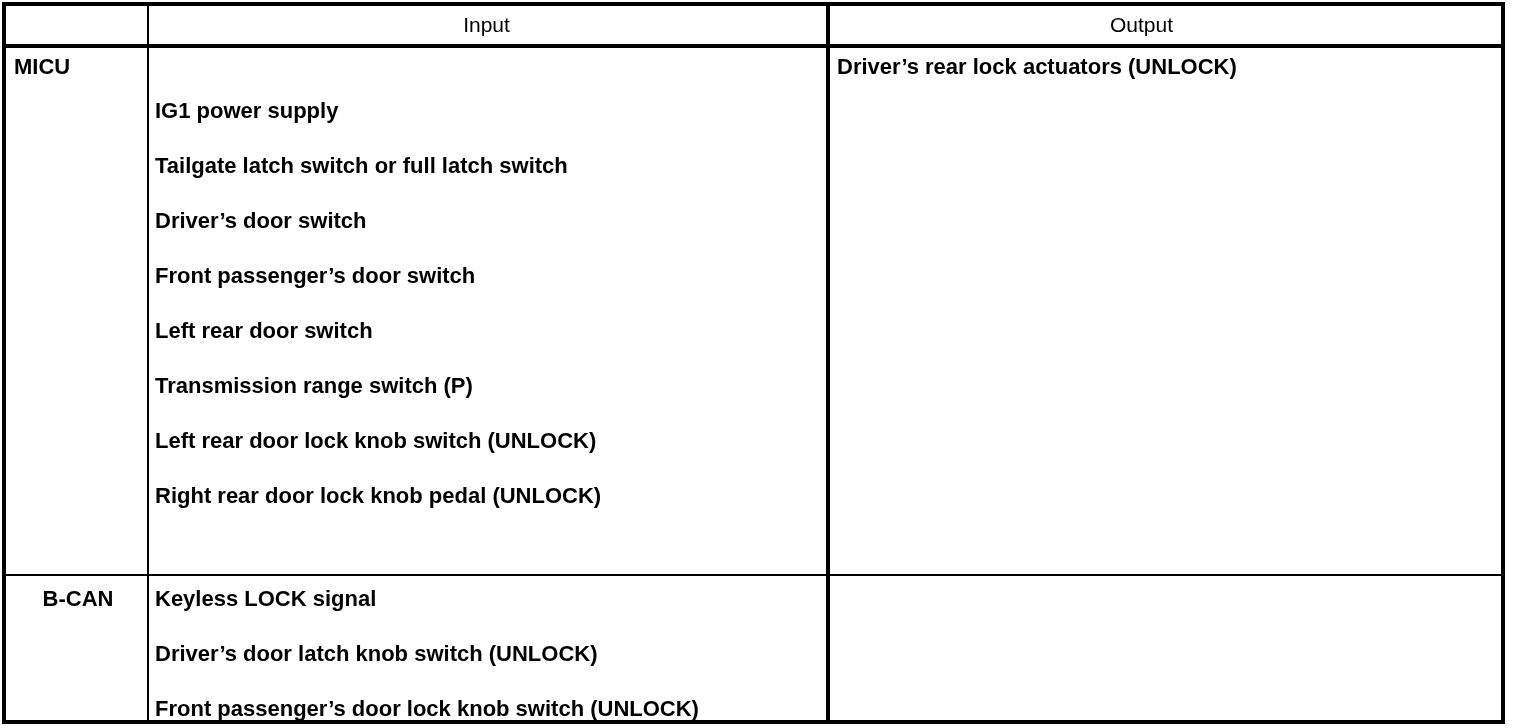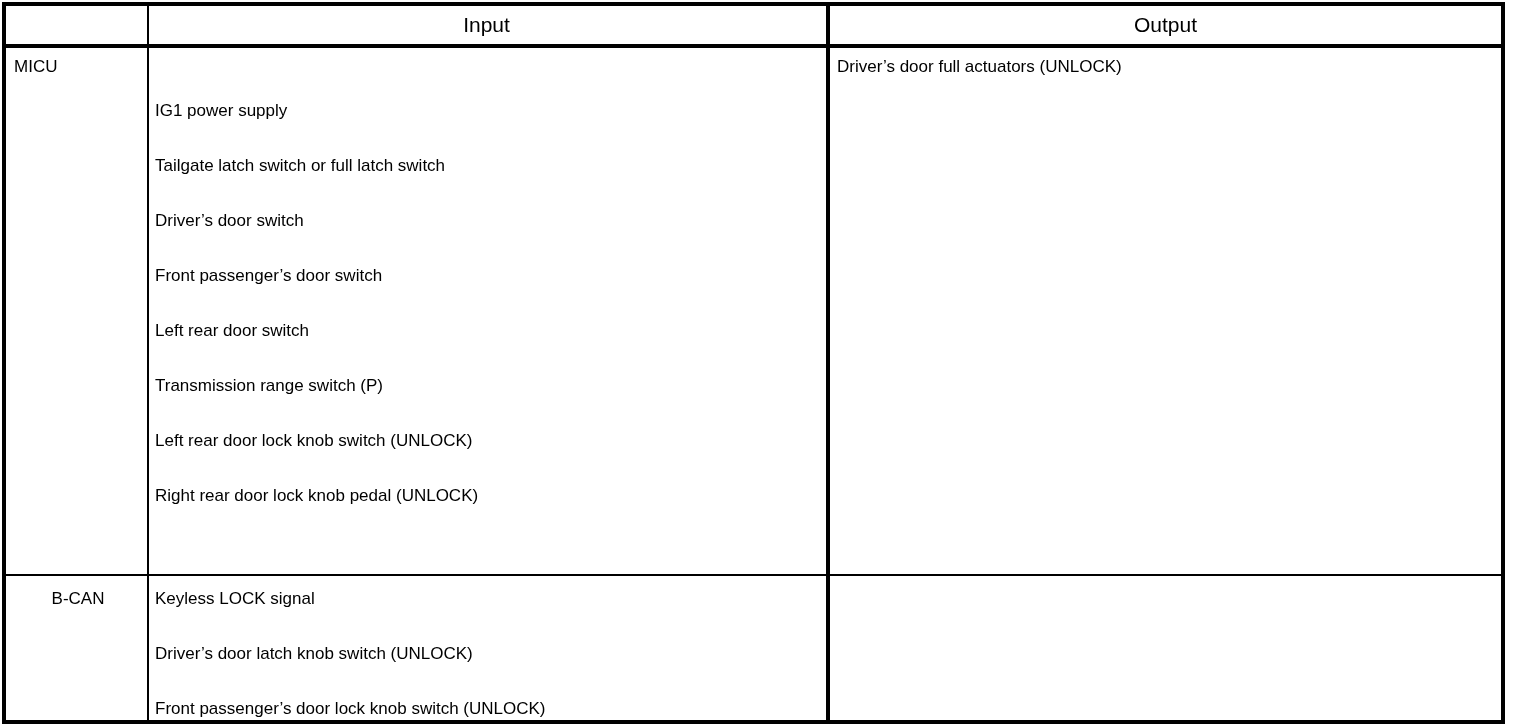--- a/index.html
+++ b/index.html
@@ -52,21 +52,21 @@
   .hdr-cell {
     position: absolute;
     top: 0;
     height: 38px;
     line-height: 38px;
     text-align: center;
     font-size: 21px;
     white-space: nowrap;
   }
   .hdr-input  { left: 141px;  width: 679px; }
-  .hdr-output { left: 824px;  width: 671px; }
+  .hdr-output { left: 800px;  width: 671px; }
 
   
   .vrule-a {
     position: absolute;
     left: 141px;
     top: 0;
     bottom: 0;
     width: 2px;
     background: #000;
   }
@@ -85,22 +85,23 @@
     left: 0;
     right: 0;
     height: 2px;
     background: #000;
   }
   .hrule-bcan { top: 568px; }
 
   
   .cell {
     position: absolute;
-    font-size: 17px;
+    font-size: 22px;
     line-height: 22px;
+    font-weight: bold;
   }
   .cell .line {
     height: 55px;
     white-space: nowrap;
     overflow: visible;
   }
 
   
   .c-micu-label   { left: 8px;   top: 50px;  width: 128px; }
   .c-micu-input   { left: 149px; top: 50px;  width: 665px; margin-top: 44px; }
@@ -136,21 +137,21 @@
       <div class="line">Tailgate latch switch or full latch switch</div>
       <div class="line">Driver’s door switch</div>
       <div class="line">Front passenger’s door switch</div>
       <div class="line">Left rear door switch</div>
       <div class="line">Transmission range switch (P)</div>
       <div class="line">Left rear door lock knob switch (UNLOCK)</div>
       <div class="line">Right rear door lock knob pedal (UNLOCK)</div>
     </div>
 
     <div class="cell c-micu-output">
-      <div class="line">Driver’s door full actuators (UNLOCK)</div>
+      <div class="line">Driver’s rear lock actuators (UNLOCK)</div>
     </div>
 
     <div class="cell c-bcan-label">
       <div class="line">B-CAN</div>
     </div>
 
     <div class="cell c-bcan-input">
       <div class="line">Keyless LOCK signal</div>
       <div class="line">Driver’s door latch knob switch (UNLOCK)</div>
       <div class="line">Front passenger’s door lock knob switch (UNLOCK)</div>

